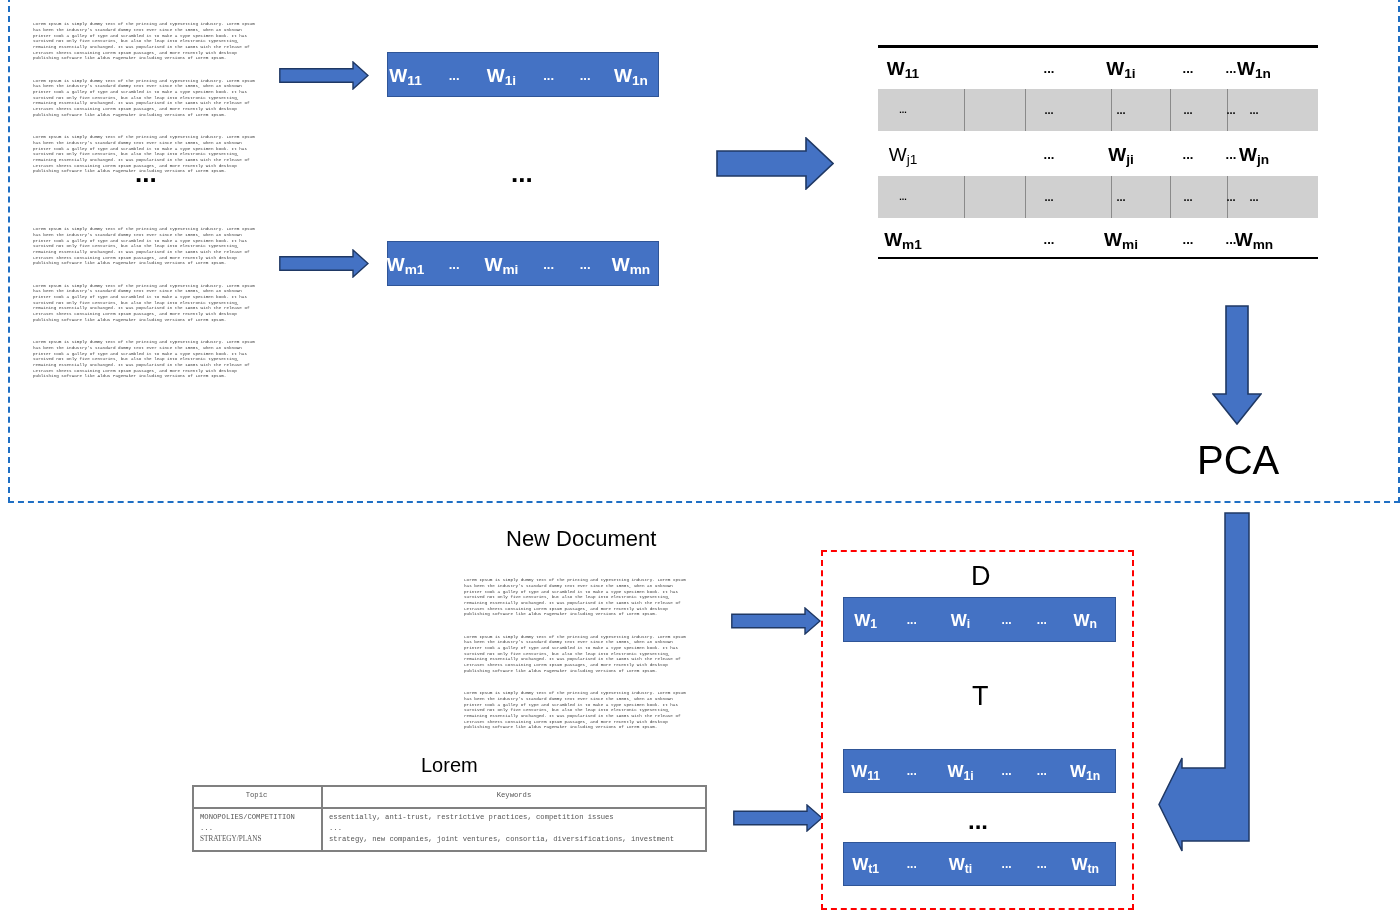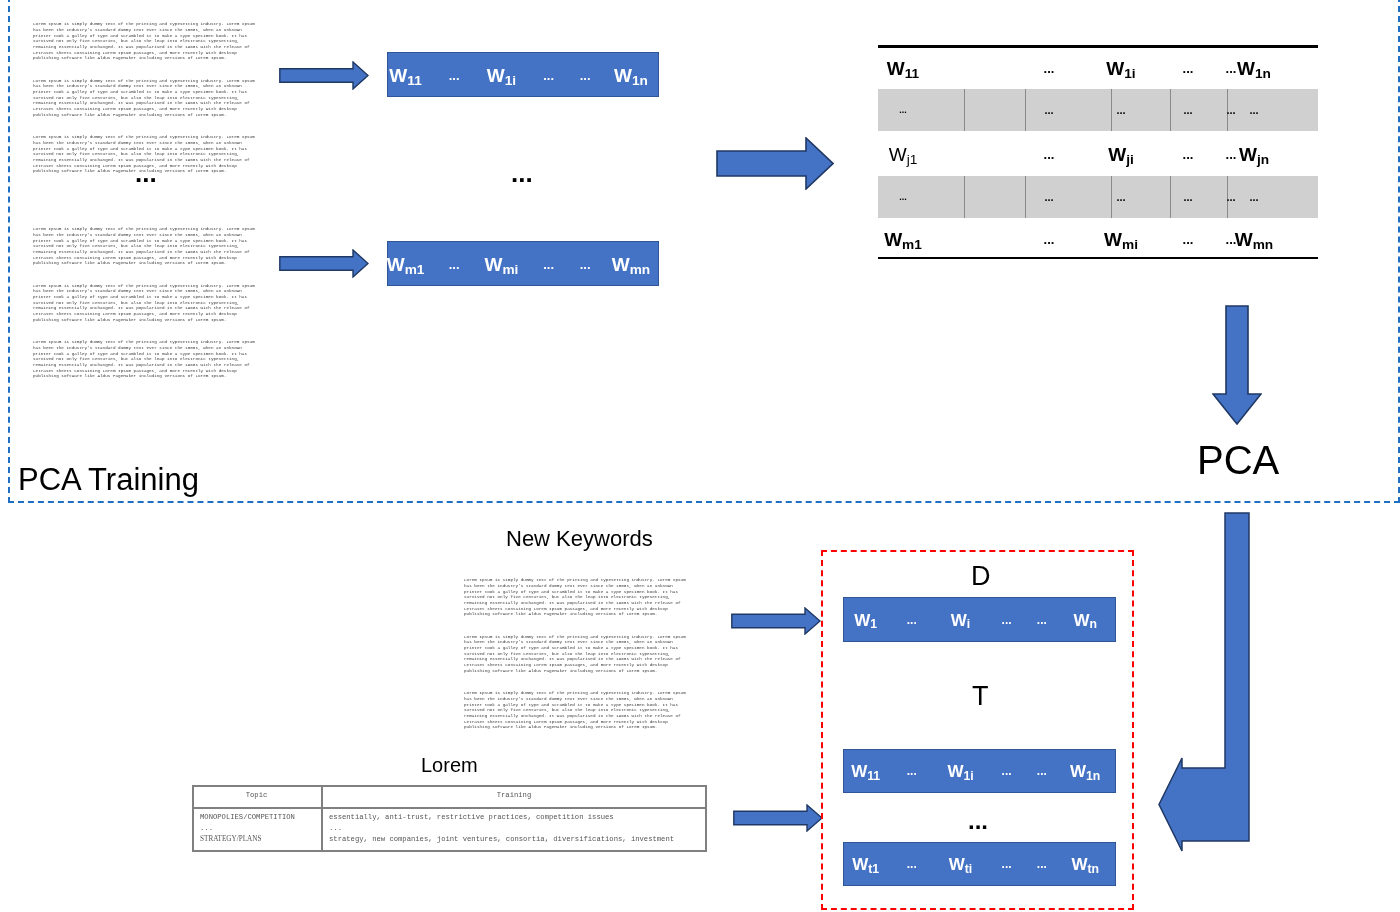--- a/index.html
+++ b/index.html
@@ -251,23 +251,22 @@
       <span class="tcell" style="left:353px;top:193.5px;font-size:13px;font-weight:bold;"><span>...</span></span>
       <span class="tcell" style="left:376px;top:193.5px;font-size:19px;font-weight:bold;"><span>W</span><sub>mn</sub></span>
     </div>
 
   <svg class="abs" style="left:1212px;top:305px;" width="50" height="120" viewBox="0 0 50 120">
     <path d="M14 1 L36 1 L36 89 L49 89 L25 119 L1 89 L14 89 Z" fill="#4472c4" stroke="#1f3864" stroke-width="1.6" stroke-linejoin="miter"></path>
   </svg>
 
   <div class="lbl" style="left:1197px;top:440px;font-size:40px;">PCA</div>
 
-  <div class="lbl" style="left:18px;top:464px;font-size:31px;">PCA Training</div>
-
-  <div class="lbl" style="left:506px;top:528px;font-size:22px;">New Keywords</div>
+
+  <div class="lbl" style="left:506px;top:528px;font-size:22px;">New Document</div>
 
   <div class="doc" style="left:464px;top:566px;width:220px;">
     <p>Lorem Ipsum is simply dummy text of the printing and typesetting industry. Lorem Ipsum
 has been the industry's standard dummy text ever since the 1500s, when an unknown
 printer took a galley of type and scrambled it to make a type specimen book. It has
 survived not only five centuries, but also the leap into electronic typesetting,
 remaining essentially unchanged. It was popularised in the 1960s with the release of
 Letraset sheets containing Lorem Ipsum passages, and more recently with desktop
 publishing software like Aldus PageMaker including versions of Lorem Ipsum.</p>
     <p>Lorem Ipsum is simply dummy text of the printing and typesetting industry. Lorem Ipsum
@@ -289,21 +288,21 @@
   <div class="lbl" style="left:421px;top:755px;font-size:20px;">Lorem</div>
 
   <div class="topics" style="left:192px;top:785px;width:515px;height:67px;">
       <div class="tl" style="left:0;top:0;width:515px;height:2px;"></div>
       <div class="tl" style="left:0;top:22px;width:515px;height:2px;"></div>
       <div class="tl" style="left:0;top:65px;width:515px;height:2px;"></div>
       <div class="tv" style="left:0;top:0;width:2px;height:67px;"></div>
       <div class="tv" style="left:129px;top:0;width:2px;height:67px;"></div>
       <div class="tv" style="left:513px;top:0;width:2px;height:67px;"></div>
       <span class="ttxt" style="left:64.5px;top:11px;transform:translate(-50%,-50%);font-size:7.2px;">Topic</span>
-      <span class="ttxt" style="left:322px;top:11px;transform:translate(-50%,-50%);font-size:7.2px;">Training</span>
+      <span class="ttxt" style="left:322px;top:11px;transform:translate(-50%,-50%);font-size:7.2px;">Keywords</span>
       <span class="ttxt" style="left:8px;top:33px;transform:translateY(-50%);font-size:7.2px;text-align:center;">MONOPOLIES/COMPETITION</span>
       <span class="ttxt" style="left:137px;top:33px;transform:translateY(-50%);font-size:7.2px;">essentially, anti-trust, restrictive practices, competition issues</span>
       <span class="ttxt" style="left:8px;top:44px;transform:translateY(-50%);font-size:7.2px;">...</span>
       <span class="ttxt" style="left:137px;top:44px;transform:translateY(-50%);font-size:7.2px;">...</span>
       <span class="ttxt" style="left:8px;top:55px;transform:translateY(-50%);font-size:7.2px;font-family:Liberation Serif, serif;">STRATEGY/PLANS</span>
       <span class="ttxt" style="left:137px;top:55px;transform:translateY(-50%);font-size:7.2px;">strategy, new companies, joint ventures, consortia, diversifications, investment</span>
     </div>
 
   <svg class="abs" style="left:731px;top:607px;" width="90" height="28" viewBox="0 0 90 28">
     <path d="M0.8 7.3 L74 7.3 L74 1 L89 14 L74 27 L74 20.7 L0.8 20.7 Z" fill="#4472c4" stroke="#1f3864" stroke-width="1.4" stroke-linejoin="miter"></path>

